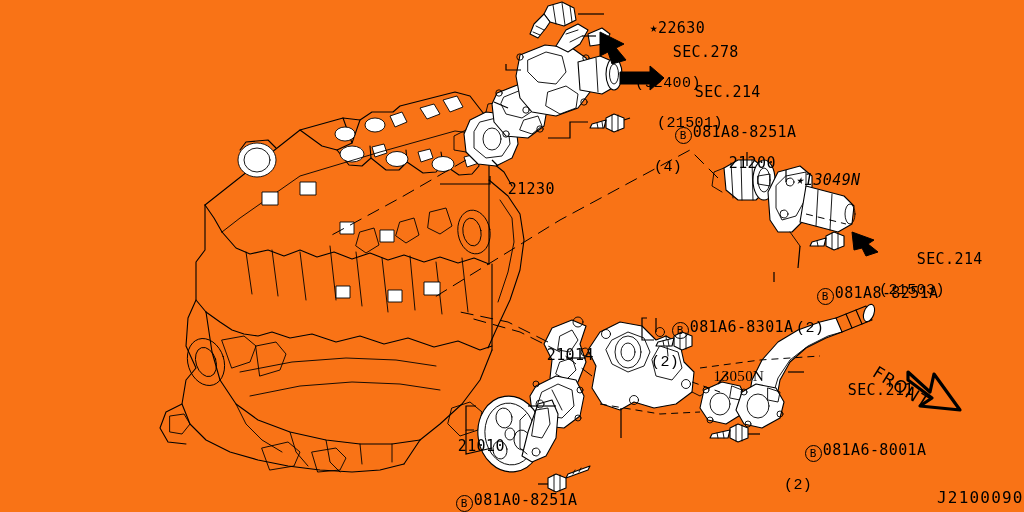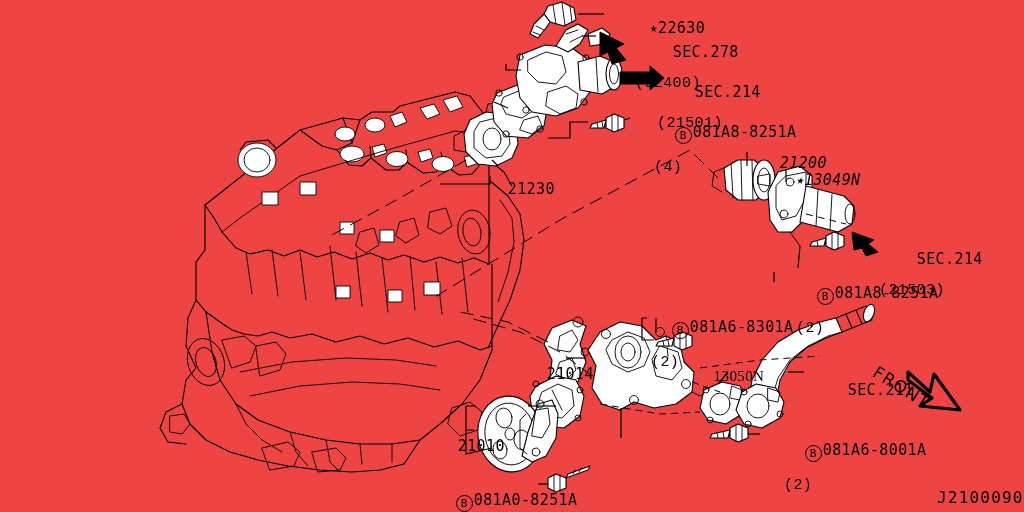--- a/index.html
+++ b/index.html
@@ -1,18 +1,18 @@
 <!DOCTYPE html>
 <html><head>
 <meta charset="utf-8">
 <title>Parts Diagram</title>
 <style>
   html,body{margin:0;padding:0;background:#fff;}
   #sheet{
-    position:relative;width:1024px;height:512px;background:#ef4444;overflow:hidden;
+    position:relative;width:1024px;height:512px;background:#f97316;overflow:hidden;
     font-family:"DejaVu Sans Mono","Liberation Mono",monospace;
     color:#000;
   }
   #art{position:absolute;left:0;top:0;width:1024px;height:512px;}
   .lbl{
     position:absolute;white-space:pre;line-height:1.02;
     font-family:"DejaVu Sans Mono","Liberation Mono",monospace;
     font-size:15px;letter-spacing:0.4px;color:#000;
   }
   .lbl .sub{display:block;font-size:15px;letter-spacing:0.4px;font-family:Liberation Mono, monospace;}
@@ -385,21 +385,21 @@
     <span>SEC.214</span>
     <span class="sub">(21501)</span>
   </div>
 
 
   <div class="lbl" style="left:637px;top:110px;">
     <span class="bmark">B</span><span class="bcode">081A8-8251A</span>
     <span class="sub" style="margin-left:17px;">(4)</span>
   </div>
 
-  <div class="lbl" style="left:742px;top:141px;font-style:italic;">
+  <div class="lbl" style="left:691px;top:141px;">
     <span>21200</span>
   </div>
 
   <div class="lbl" style="left:758px;top:158px;font-style:italic;">
     <span class="star">★</span><span>13049N</span>
   </div>
 
   <div class="lbl" style="left:470px;top:167px;">
     <span>21230</span>
   </div>
@@ -412,21 +412,21 @@
   <div class="lbl" style="left:779px;top:271px;">
     <span class="bmark">B</span><span class="bcode">081A8-8251A</span>
     <span class="sub" style="margin-left:17px;">(2)</span>
   </div>
 
   <div class="lbl" style="left:634px;top:305px;">
     <span class="bmark">B</span><span class="bcode">081A6-8301A</span>
     <span class="sub" style="margin-left:17px;">(2)</span>
   </div>
 
-  <div class="lbl" style="left:509px;top:352px;">
+  <div class="lbl" style="left:509px;top:333px;">
     <span>21014</span>
   </div>
 
   <div class="lbl" style="left:697px;top:354px;font-family:Liberation Serif, serif;">
     <span>13050N</span>
   </div>
 
   <div class="lbl" style="left:810px;top:368px;">
     <span>SEC.211</span>
   </div>

